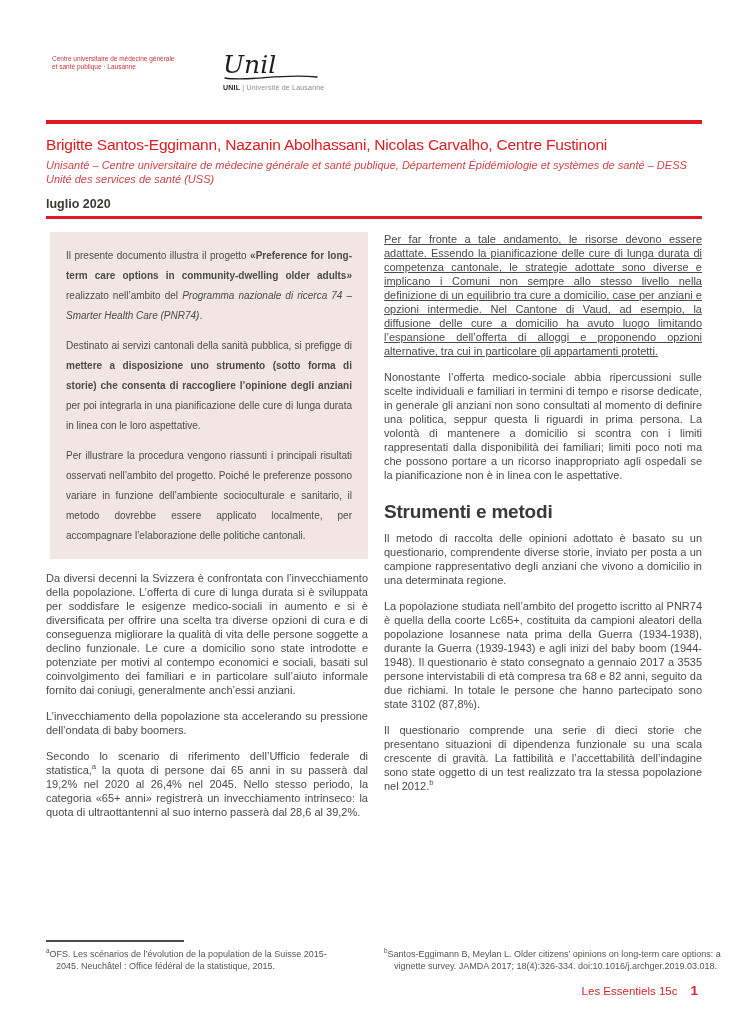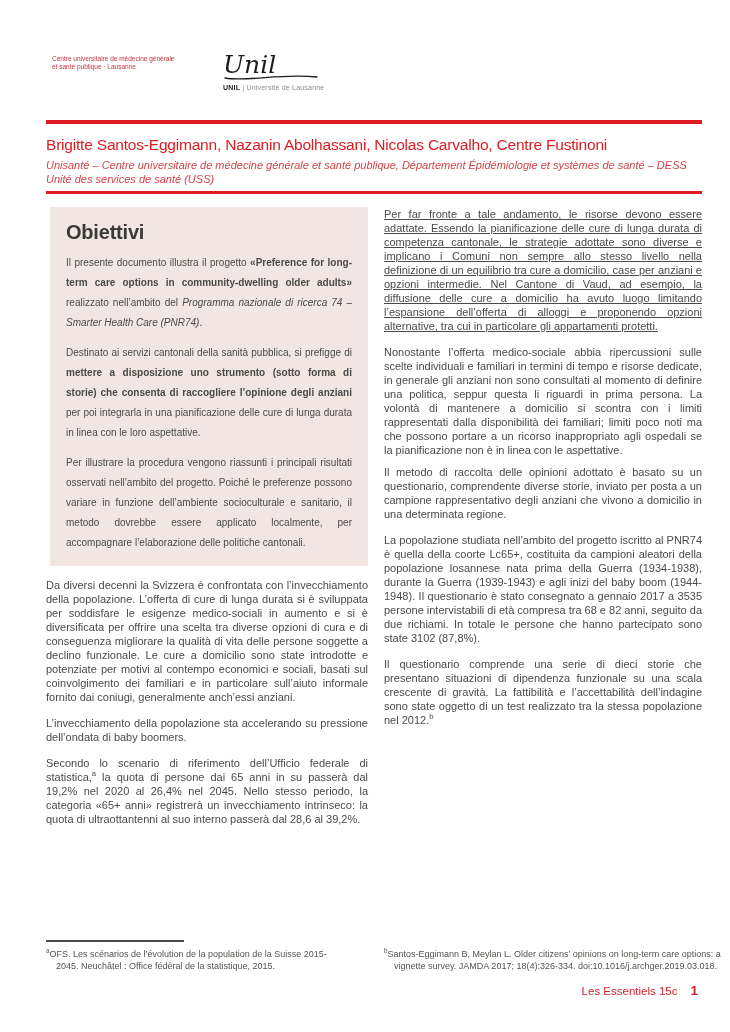--- a/index.html
+++ b/index.html
@@ -80,40 +80,41 @@
         </svg>
         <div class="unil-caption"><span class="unil-b">UNIL</span> <span class="unil-r">| Université de Lausanne</span></div>
       </div>
     </header>
 
     <div class="rule rule-top"></div>
 
 
     <div class="authors">Brigitte Santos-Eggimann, Nazanin Abolhassani, Nicolas Carvalho, Centre Fustinoni</div>
     <div class="affiliation">Unisanté – Centre universitaire de médecine générale et santé publique, Département Épidémiologie et systèmes de santé – DESS Unité des services de santé (USS)</div>
+    <div class="date">luglio 2020</div>
 
     <div class="rule rule-sub"></div>
 
     <div class="columns">
 
       <div class="col-left">
         <section class="obiettivi-box">
-          <h2 class="box-heading">Obiettivi</h2>
           <p class="box-para" style="margin-top:0"><span>Il presente documento illustra il progetto </span><span style="font-weight: 700;">«Preference for long-term care options in community-dwelling older adults»</span><span> realizzato nell’ambito del </span><span style="font-style: italic;">Programma nazionale di ricerca 74 – Smarter Health Care (PNR74)</span><span>.</span></p>
           <p class="box-para"><span>Destinato ai servizi cantonali della sanità pubblica, si prefigge di </span><span style="font-weight: 700;">mettere a disposizione uno strumento (sotto forma di storie) che consenta di raccogliere l’opinione degli anziani</span><span> per poi integrarla in una pianificazione delle cure di lunga durata in linea con le loro aspettative.</span></p>
           <p class="box-para">Per illustrare la procedura vengono riassunti i principali risultati osservati nell’ambito del progetto. Poiché le preferenze possono variare in funzione dell’ambiente socioculturale e sanitario, il metodo dovrebbe essere applicato localmente, per accompagnare l’elaborazione delle politiche cantonali.</p>
         </section>
         <p class="para">Da diversi decenni la Svizzera è confrontata con l’invecchiamento della popolazione. L’offerta di cure di lunga durata si è sviluppata per soddisfare le esigenze medico-sociali in aumento e si è diversificata per offrire una scelta tra diverse opzioni di cura e di conseguenza migliorare la qualità di vita delle persone soggette a declino funzionale. Le cure a domicilio sono state introdotte e potenziate per motivi al contempo economici e sociali, basati sul coinvolgimento dei familiari e in particolare sull’aiuto informale fornito dai coniugi, generalmente anch’essi anziani.</p>
         <p class="para">L’invecchiamento della popolazione sta accelerando su pressione dell’ondata di baby boomers.</p>
         <p class="para"><span>Secondo lo scenario di riferimento dell’Ufficio federale di statistica,</span><sup>a</sup><span> la quota di persone dai 65 anni in su passerà dal 19,2% nel 2020 al 26,4% nel 2045. Nello stesso periodo, la categoria «65+ anni» registrerà un invecchiamento intrinseco: la quota di ultraottantenni al suo interno passerà dal 28,6 al 39,2%.</span></p>
       </div>
 
       <div class="col-right">
         <p class="para first">Per far fronte a tale andamento, le risorse devono essere adattate. Essendo la pianificazione delle cure di lunga durata di competenza cantonale, le strategie adottate sono diverse e implicano i Comuni non sempre allo stesso livello nella definizione di un equilibrio tra cure a domicilio, case per anziani e opzioni intermedie. Nel Cantone di Vaud, ad esempio, la diffusione delle cure a domicilio ha avuto luogo limitando l’espansione dell’offerta di alloggi e proponendo opzioni alternative, tra cui in particolare gli appartamenti protetti.</p>
         <p class="para">Nonostante l’offerta medico-sociale abbia ripercussioni sulle scelte individuali e familiari in termini di tempo e risorse dedicate, in generale gli anziani non sono consultati al momento di definire una politica, seppur questa li riguardi in prima persona. La volontà di mantenere a domicilio si scontra con i limiti rappresentati dalla disponibilità dei familiari; limiti poco noti ma che possono portare a un ricorso inappropriato agli ospedali se la pianificazione non è in linea con le aspettative.</p>
+        <h2 class="section-heading">Strumenti e metodi</h2>
         <p class="para" style="margin-top:8px">Il metodo di raccolta delle opinioni adottato è basato su un questionario, comprendente diverse storie, inviato per posta a un campione rappresentativo degli anziani che vivono a domicilio in una determinata regione.</p>
         <p class="para">La popolazione studiata nell’ambito del progetto iscritto al PNR74 è quella della coorte Lc65+, costituita da campioni aleatori della popolazione losannese nata prima della Guerra (1934-1938), durante la Guerra (1939-1943) e agli inizi del baby boom (1944-1948). Il questionario è stato consegnato a gennaio 2017 a 3535 persone intervistabili di età compresa tra 68 e 82 anni, seguito da due richiami. In totale le persone che hanno partecipato sono state 3102 (87,8%).</p>
         <p class="para"><span>Il questionario comprende una serie di dieci storie che presentano situazioni di dipendenza funzionale su una scala crescente di gravità. La fattibilità e l’accettabilità dell’indagine sono state oggetto di un test realizzato tra la stessa popolazione nel 2012.</span><sup>b</sup></p>
       </div>
 
     </div>
   </div>
 
   <div class="footnote-rule"></div>
   <div class="footnote footnote-a"><sup>a</sup><span>OFS. Les scénarios de l’évolution de la population de la Suisse 2015-2045. Neuchâtel : Office fédéral de la statistique, 2015.</span></div>

